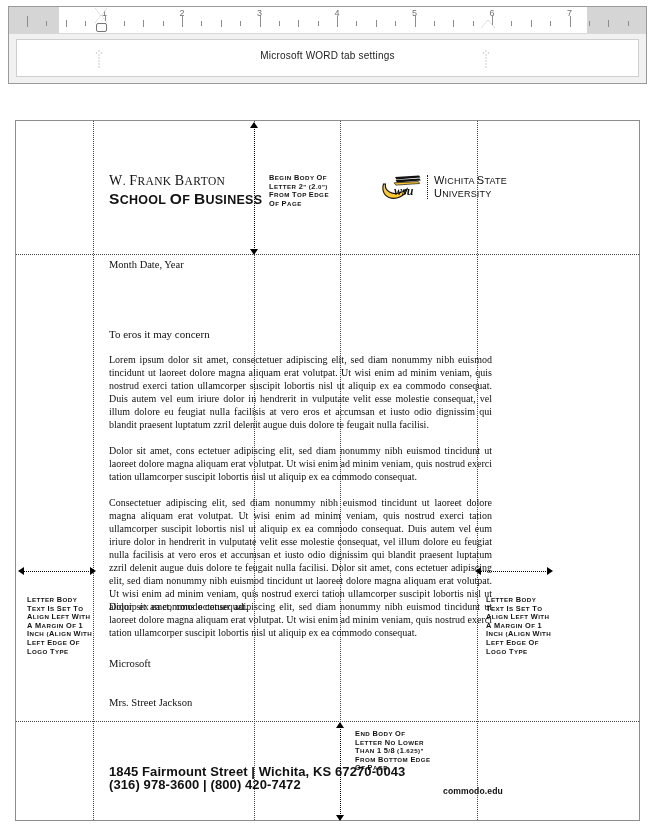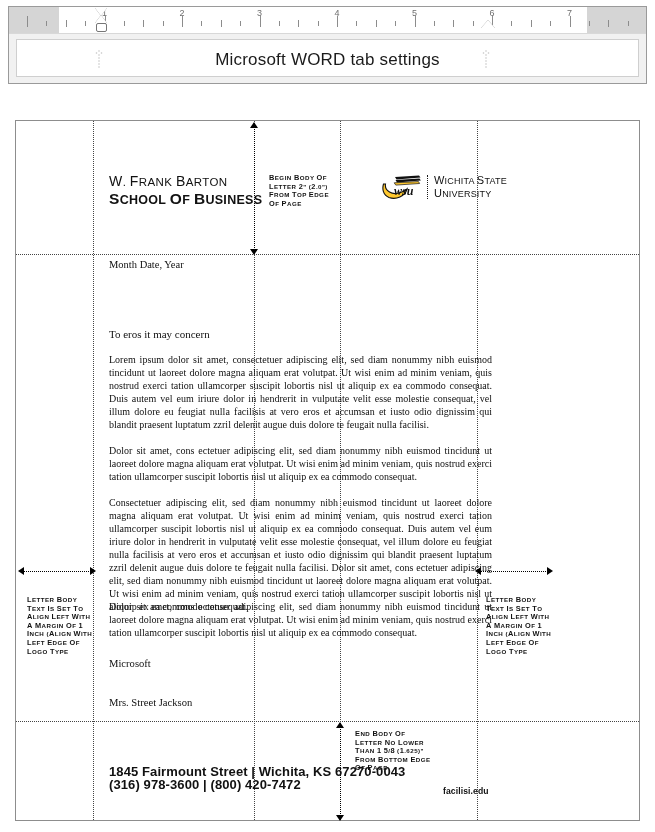--- a/index.html
+++ b/index.html
@@ -113,21 +113,21 @@
     height: 38px;
     background: #ffffff;
     border: 1px solid #cfcfcf;
     box-sizing: border-box;
   }
   .doc-title {
     position: absolute;
     left: 0; right: 0;
     top: 10px;
     text-align: center;
-    font-size: 17px;
+    font-size: 10px;
     color: #1b1b1b;
     letter-spacing: 0.2px;
   }
   .tabstop-glyph {
     position: absolute;
     top: 9px;
     width: 14px;
     height: 20px;
     opacity: 0.6;
   }
@@ -212,20 +212,21 @@
     top: 52px;
   }
   .lh-line1 {
     font-size: 13.5px;
     letter-spacing: 0.4px;
     color: #111;
     font-weight: 400;
     white-space: nowrap;
     font-variant: small-caps;
     text-transform: uppercase;
+    font-family: Liberation Serif, serif;
   }
   .lh-line1 { font-size: 11.5px; }
   .lh-line1 .cap { font-size: 14px; }
   .lh-line2 {
     font-size: 12.5px;
     font-weight: bold;
     letter-spacing: 0.3px;
     color: #111;
     white-space: nowrap;
     margin-top: 1px;
@@ -503,15 +504,15 @@
   <p class="body-para" style="top:375px;">Consectetuer adipiscing elit, sed diam nonummy nibh euismod tincidunt ut laoreet dolore magna aliquam erat volutpat. Ut wisi enim ad minim veniam, quis nostrud exerci tation ullamcorper suscipit lobortis nisl ut aliquip ex ea commodo consequat. Duis autem vel eum iriure dolor in hendrerit in vulputate velit esse molestie consequat, vel illum dolore eu feugiat nulla facilisis at vero eros et accumsan et iusto odio dignissim qui blandit praesent luptatum zzril delenit augue duis dolore te feugait nulla facilisi. Dolor sit amet, cons ectetuer adipiscing elit, sed diam nonummy nibh euismod tincidunt ut laoreet dolore magna aliquam erat volutpat. Ut wisi enim ad minim veniam, quis nostrud exerci tation ullamcorper suscipit lobortis nisl ut aliquip ex ea commodo consequat.</p>
   <p class="body-para" style="top:479px;">Dolor sit amet, cons ectetuer adipiscing elit, sed diam nonummy nibh euismod tincidunt ut laoreet dolore magna aliquam erat volutpat. Ut wisi enim ad minim veniam, quis nostrud exerci tation ullamcorper suscipit lobortis nisl ut aliquip ex ea commodo consequat.</p>
 
   <div class="closing">Microsoft</div>
   <div class="signer">Mrs. Street Jackson</div>
 
   <div class="footer">
     <div>1845 Fairmount Street | Wichita, KS 67270-0043</div>
     <div>(316) 978-3600 | (800) 420-7472</div>
   </div>
-  <div class="footer-url">facilisi.edu</div>
+  <div class="footer-url">commodo.edu</div>
 
 </div>
 
 </body></html>

